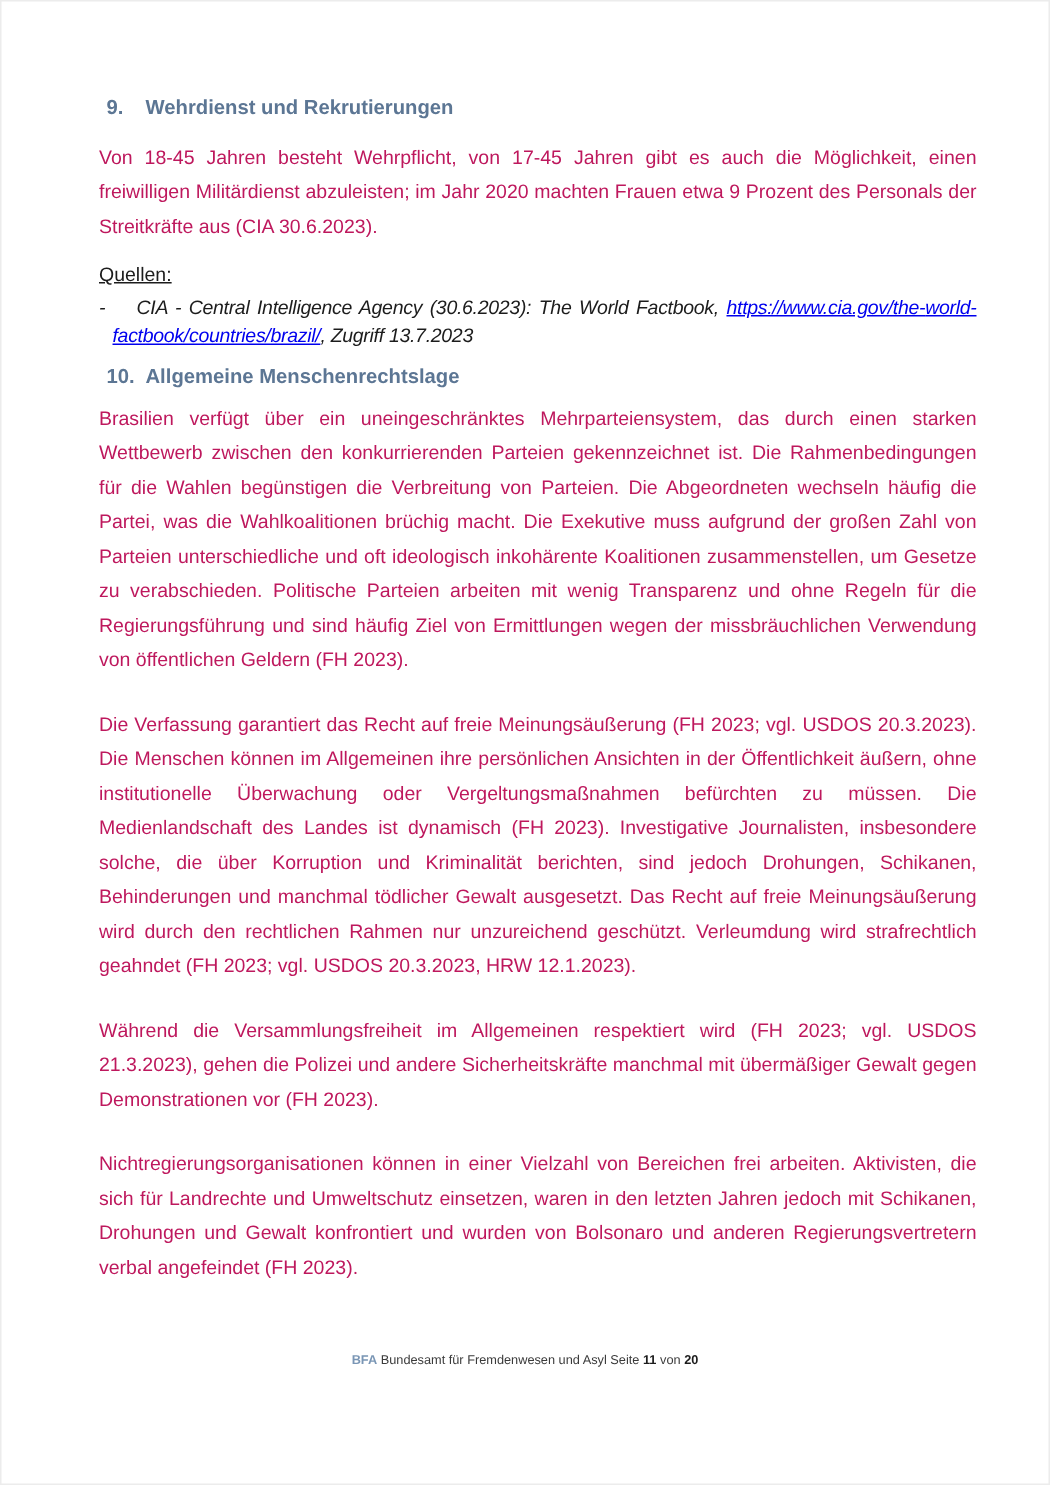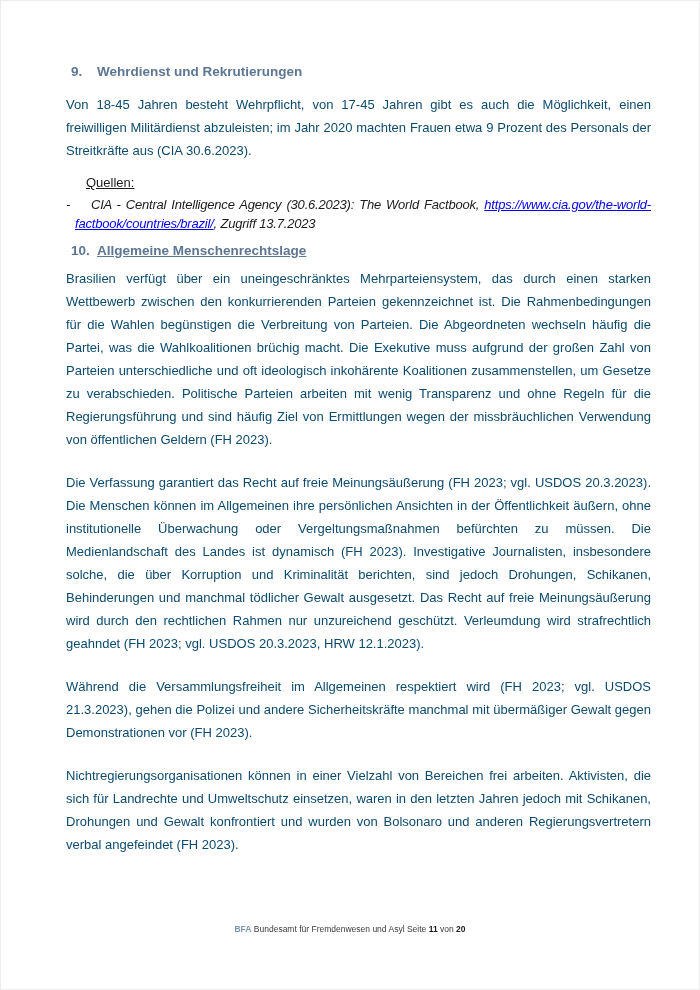--- a/index.html
+++ b/index.html
@@ -30,31 +30,30 @@
   }
   .heading .h-num {
     display: inline-block;
     width: 26px;
   }
   .body-par {
     margin: 13px 0 0 0;
     font-size: 13px;
     line-height: 23px;
     text-align: justify;
-    color: #0c4a6e;
+    color: #be185d;
   }
-  .heading.h10 { margin-top: 9px; text-decoration: underline; }
+  .heading.h10 { margin-top: 9px; }
   #par-10-1 { margin-top: 8px; }
   .body-par.spaced { margin-top: 20px; }
   .sources-label {
     margin-top: 11px;
     font-size: 13px;
     line-height: 19px;
     text-decoration: underline;
-    margin-left: 20px;
   }
   .sources {
     list-style: none;
     margin: 3px 0 0 0;
     padding: 0;
   }
   .source-item {
     font-size: 13px;
     line-height: 19px;
     text-align: justify;
@@ -67,21 +66,21 @@
     display: inline-block;
     width: 25px;
     text-indent: 0;
   }
   .link {
     color: #0000ee;
     text-decoration: underline;
   }
   .footer {
     position: absolute;
-    top: 923px;
+    top: 900px;
     left: 0;
     width: 100%;
     text-align: center;
     font-size: 8.5px;
     line-height: 12px;
     color: #3a3a3a;
   }
   .footer .logo {
     color: #7a96b5;
     font-weight: bold;

